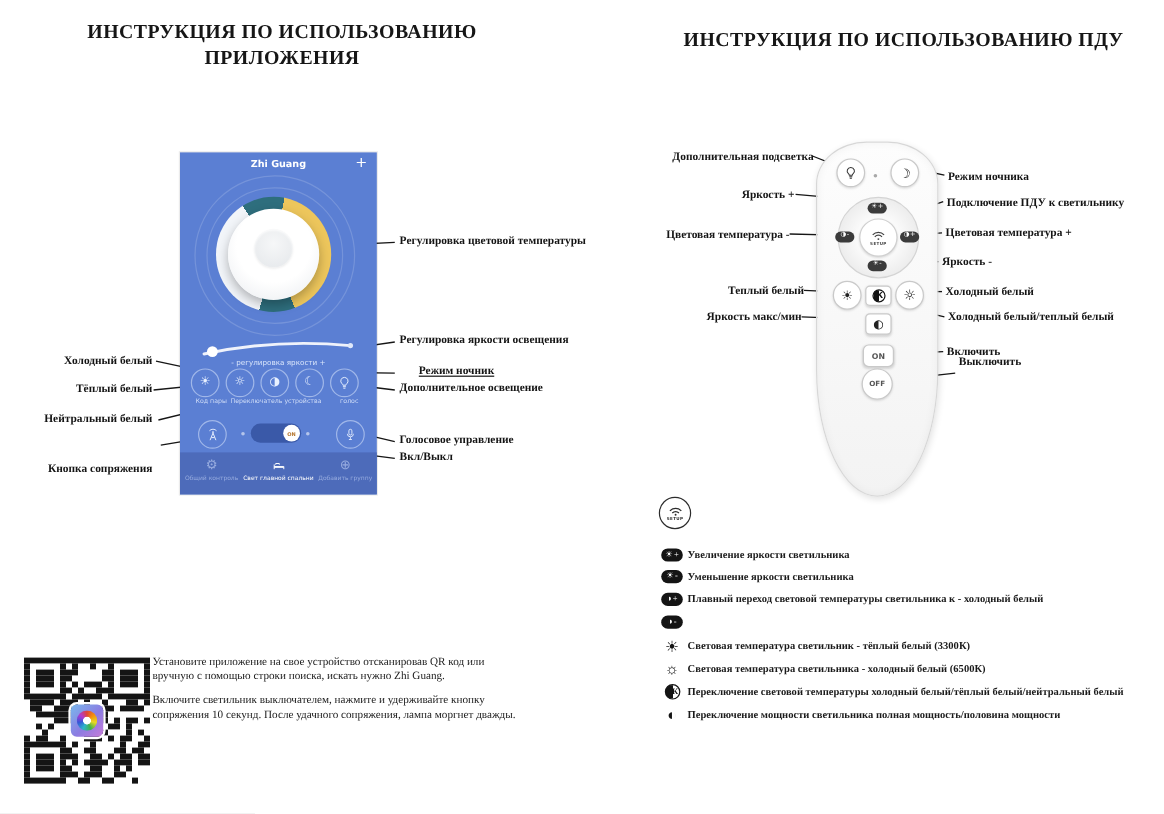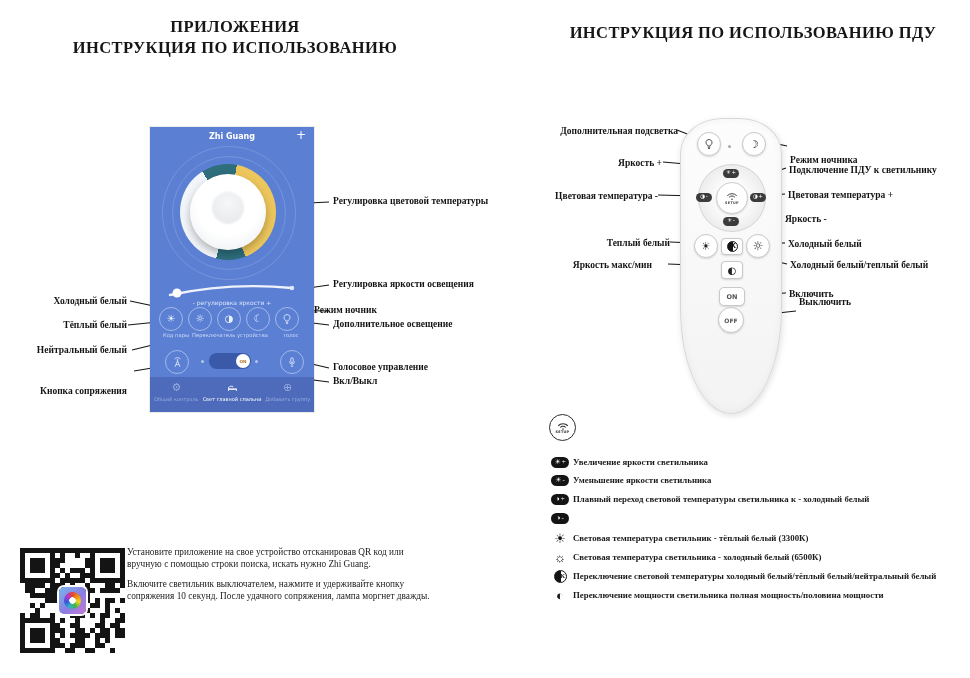--- a/index.html
+++ b/index.html
@@ -112,22 +112,22 @@
       <line x1="670" y1="242" x2="694" y2="243"></line>
       <line x1="764" y1="243" x2="785" y2="243"></line>
       <line x1="668" y1="264" x2="719" y2="266"></line>
       <line x1="741" y1="253" x2="787" y2="264"></line>
       <line x1="743" y1="295" x2="786" y2="293"></line>
       <line x1="742" y1="317" x2="796" y2="311"></line>
     </g>
   </svg>
 
   <div class="title" style="left:40px;top:16px;width:390px;">
+    <div>ИНСТРУКЦИЯ ПО ИСПОЛЬЗОВАНИЮ</div>
     <div>ПРИЛОЖЕНИЯ</div>
-    <div>ИНСТРУКЦИЯ ПО ИСПОЛЬЗОВАНИЮ</div>
   </div>
   <div class="title" style="left:543px;top:22px;width:420px;">ИНСТРУКЦИЯ ПО ИСПОЛЬЗОВАНИЮ ПДУ</div>
 
   <div id="phone" class="sans">
     <span class="ph-title">Zhi Guang</span>
     <span class="ph-plus">+</span>
 
     <div class="glow" style="left:12px;top:19px;width:132px;height:132px;"></div>
     <div class="glow" style="left:22px;top:29px;width:112px;height:112px;"></div>
     <div id="dial-ring"></div>
@@ -198,21 +198,21 @@
       </div>
       <div class="nav-item">
         <span class="nico">⊕</span>
         <span class="nlabel">Добавить группу</span>
       </div>
     </div>
   </div>
 
   <div class="co" style="left:333px;top:196px;">Регулировка цветовой температуры</div>
   <div class="co" style="left:333px;top:279px;">Регулировка яркости освещения</div>
-  <div class="co" style="left:314px;top:305px;">Режим ночник</div>
+  <div class="co" style="left:349px;top:305px;text-decoration:underline;">Режим ночник</div>
   <div class="co" style="left:333px;top:319px;">Дополнительное освещение</div>
   <div class="co" style="left:333px;top:362px;">Голосовое управление</div>
   <div class="co" style="left:333px;top:376px;">Вкл/Выкл</div>
   <div class="co" style="right:843px;top:296px;">Холодный белый</div>
   <div class="co" style="right:843px;top:320px;">Тёплый белый</div>
   <div class="co" style="right:843px;top:345px;">Нейтральный белый</div>
   <div class="co" style="right:843px;top:386px;">Кнопка сопряжения</div>
 
   <div id="qr-code">
     <div id="qr-grid">
@@ -724,22 +724,22 @@
     </div>
     <div class="rbtn" style="left:37px;top:188px;width:24px;height:24px;font-size:6px;font-weight:700;color:#555;">
       <span>OFF</span>
     </div>
   </div>
 
   <div class="co" style="right:292px;top:126px;">Дополнительная подсветка</div>
   <div class="co" style="right:308px;top:158px;">Яркость +</div>
   <div class="co" style="right:312px;top:191px;">Цветовая температура -</div>
   <div class="co" style="right:300px;top:238px;">Теплый белый</div>
-  <div class="co" style="right:318px;top:260px;">Яркость макс/мин</div>
-  <div class="co" style="left:790px;top:155px;text-align:right;">Режим ночника</div>
+  <div class="co" style="right:302px;top:260px;">Яркость макс/мин</div>
+  <div class="co" style="left:790px;top:143px;text-align:right;">Режим ночника</div>
   <div class="co" style="left:789px;top:165px;">Подключение ПДУ к светильнику</div>
   <div class="co" style="left:788px;top:190px;">Цветовая температура +</div>
   <div class="co" style="left:785px;top:214px;">Яркость -</div>
   <div class="co" style="left:788px;top:239px;">Холодный белый</div>
   <div class="co" style="left:790px;top:260px;">Холодный белый/теплый белый</div>
   <div class="co" style="left:789px;top:289px;">Включить</div>
   <div class="co" style="left:799px;top:297px;">Выключить</div>
 
   <div id="setup-note-icon" class="sans">
     <svg width="12" height="8" viewBox="0 0 24 15">

